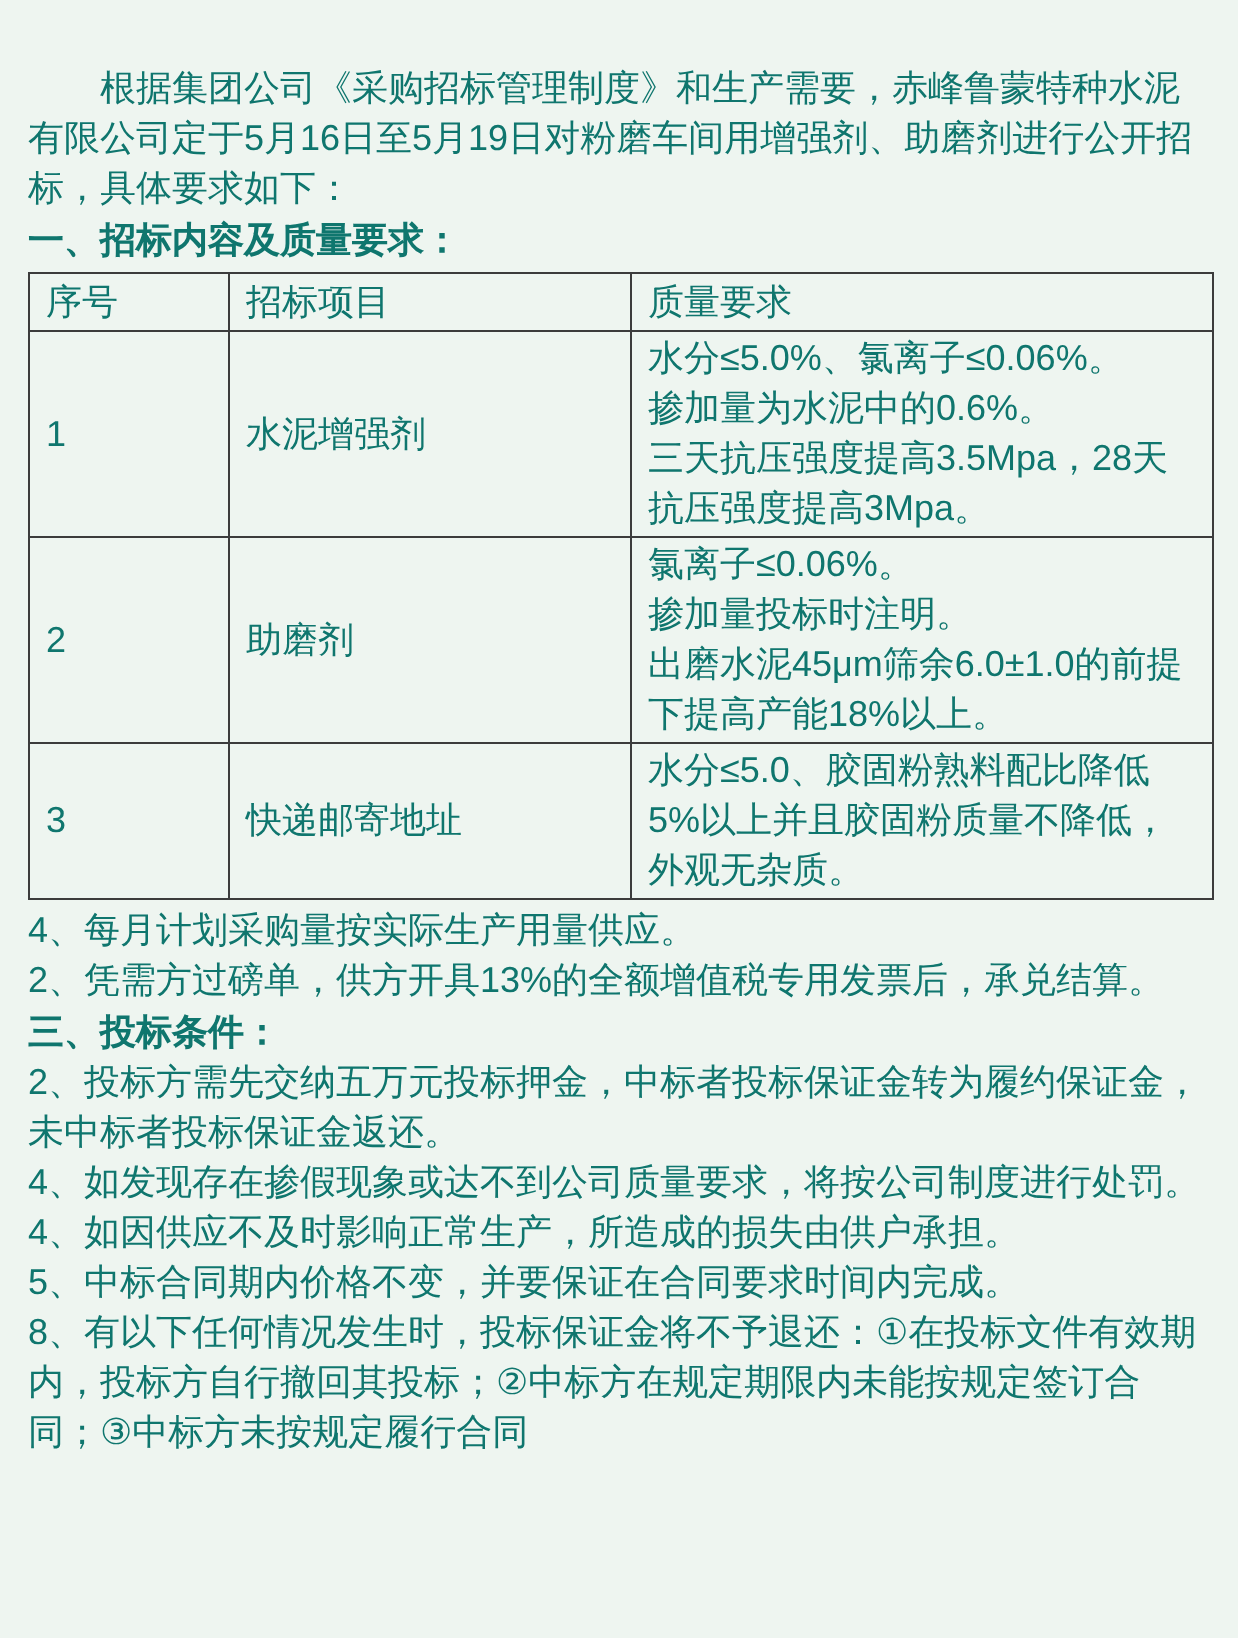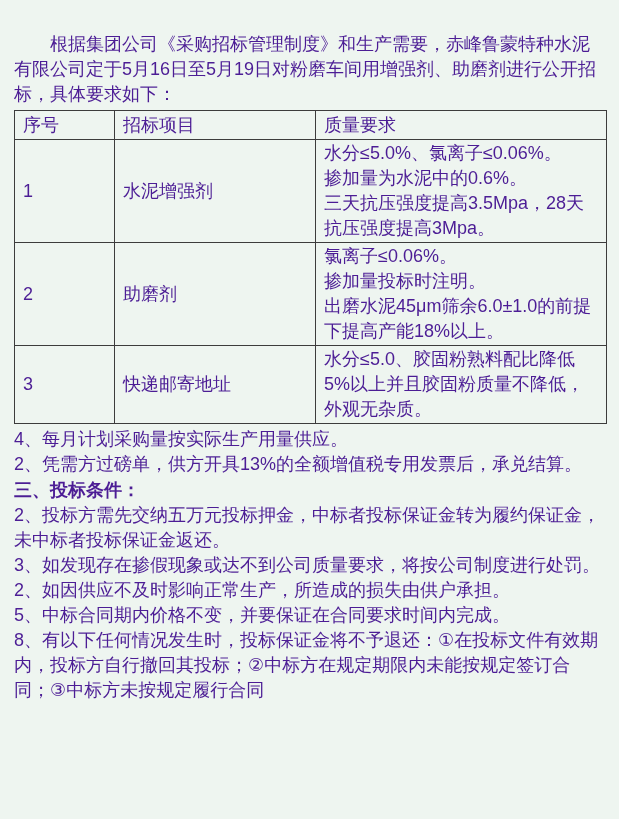--- a/index.html
+++ b/index.html
@@ -56,24 +56,25 @@
   .req-line {
     margin: 0;
   }
   .list-item {
     margin: 0;
   }
 </style>
 </head>
 <body style="background: rgb(238, 245, 240);">
 
-<div class="page" style="color: #4c1d95;">
+<div class="page" style="color: #0f766e;">
 
   <p class="intro">根据集团公司《采购招标管理制度》和生产需要，赤峰鲁蒙特种水泥有限公司定于5月16日至5月19日对粉磨车间用增强剂、助磨剂进行公开招标，具体要求如下：</p>
 
+  <h2 class="sec-heading">一、招标内容及质量要求：</h2>
 
   <table class="req-table">
     <colgroup>
       <col style="width:100px">
       <col style="width:201px">
       <col>
     </colgroup>
     <thead>
       <tr>
         <th>序号</th>
@@ -113,19 +114,19 @@
 
   <div id="price-items">
       <p class="list-item">4、每月计划采购量按实际生产用量供应。</p>
       <p class="list-item">2、凭需方过磅单，供方开具13%的全额增值税专用发票后，承兑结算。</p>
     </div>
 
   <h2 class="sec-heading">三、投标条件：</h2>
 
   <div id="conditions-items">
       <p class="list-item">2、投标方需先交纳五万元投标押金，中标者投标保证金转为履约保证金，未中标者投标保证金返还。</p>
-      <p class="list-item">3、如发现存在掺假现象或达不到公司质量要求，将按公司制度进行处罚。</p>
-      <p class="list-item">2、如因供应不及时影响正常生产，所造成的损失由供户承担。</p>
+      <p class="list-item">4、如发现存在掺假现象或达不到公司质量要求，将按公司制度进行处罚。</p>
+      <p class="list-item">4、如因供应不及时影响正常生产，所造成的损失由供户承担。</p>
       <p class="list-item">5、中标合同期内价格不变，并要保证在合同要求时间内完成。</p>
       <p class="list-item">8、有以下任何情况发生时，投标保证金将不予退还：①在投标文件有效期内，投标方自行撤回其投标；②中标方在规定期限内未能按规定签订合同；③中标方未按规定履行合同</p>
     </div>
 
 </div>
 
 </body></html>

